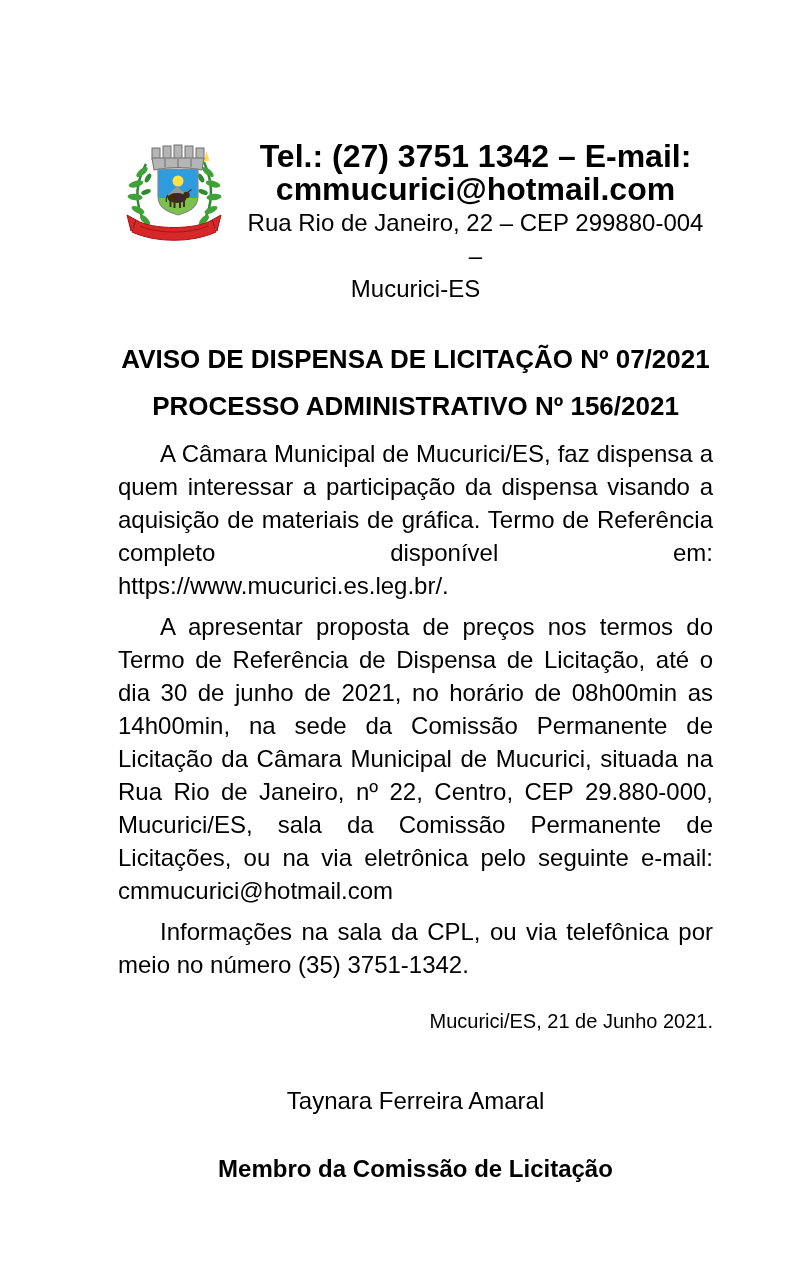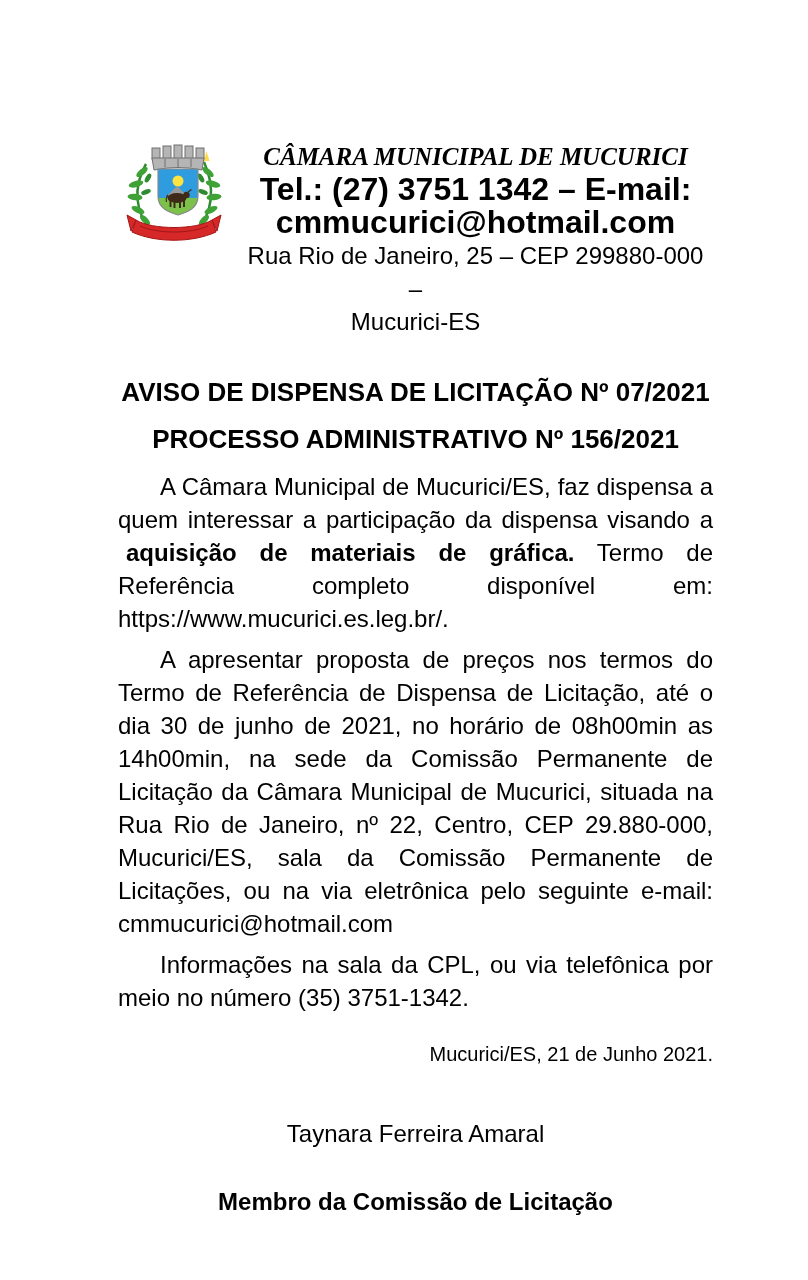--- a/index.html
+++ b/index.html
@@ -22,21 +22,21 @@
   
   .title{font-weight:bold;font-size:26px;line-height:33px;text-align:center;}
   .title-notice{margin:38px 0 0 0;clear:left;}
   .title-process{margin:14px 0 14px 0;}
   
   .para{
     font-size:24px;line-height:33px;
     text-align:justify;text-indent:42px;
     margin:8px 0 8px 0;
   }
-  .para b{font-weight:bold;margin-left:8px;}
+  .para b{font-weight:normal;}
   .date-line{font-size:20px;line-height:33px;text-align:right;margin:24px 0 0 0;}
   .signature{margin:46px 0 0 0;text-align:center;font-size:24px;line-height:33px;}
   .signature .sig-role{font-weight:bold;margin-top:35px;}
 </style>
 </head>
 <body>
 
 <div class="page">
 
   <div class="letterhead">
@@ -100,24 +100,23 @@
       </g>
 
       <g stroke-width="1" stroke="#a31515">
         <path d="M18,80 L9,75 L13,91 Z" fill="#d62828"></path>
         <path d="M94,80 L103,75 L99,91 Z" fill="#d62828"></path>
         <path d="M18,80 C34,90 78,90 94,80 L98,92 C74,103 38,103 14,92 Z" fill="#d62828"></path>
         <path d="M22,86 C40,94 72,94 90,86" fill="none"></path>
       </g>
     </svg>
 
-    <div class="lh-serif">CÂMARA MUNICIPAL DE MUCURICI</div>
     <div class="lh-bold">Tel.: (27) 3751 1342 – E-mail:</div>
     <div class="lh-bold">cmmucurici@hotmail.com</div>
-    <div class="lh-plain">Rua Rio de Janeiro, 25 – CEP 299880-000 –</div>
+    <div class="lh-plain">Rua Rio de Janeiro, 22 – CEP 299880-004 –</div>
     <div class="lh-plain">Mucurici-ES</div>
   </div>
 
   <p class="title title-notice">AVISO DE DISPENSA DE LICITAÇÃO Nº 07/2021</p>
   <p class="title title-process">PROCESSO ADMINISTRATIVO Nº 156/2021</p>
 
   <p class="para"><span>A Câmara Municipal de Mucurici/ES, faz dispensa a quem interessar a participação da dispensa visando a </span><b>aquisição de materiais de gráfica.</b><span> Termo de Referência completo disponível em: https://www.mucurici.es.leg.br/.</span></p>
 
   <p class="para">A apresentar proposta de preços nos termos do Termo de Referência de Dispensa de Licitação, até o dia 30 de junho de 2021, no horário de 08h00min as 14h00min, na sede da Comissão Permanente de Licitação da Câmara Municipal de Mucurici, situada na Rua Rio de Janeiro, nº 22, Centro, CEP 29.880-000, Mucurici/ES, sala da Comissão Permanente de Licitações, ou na via eletrônica pelo seguinte e-mail: cmmucurici@hotmail.com</p>
 

